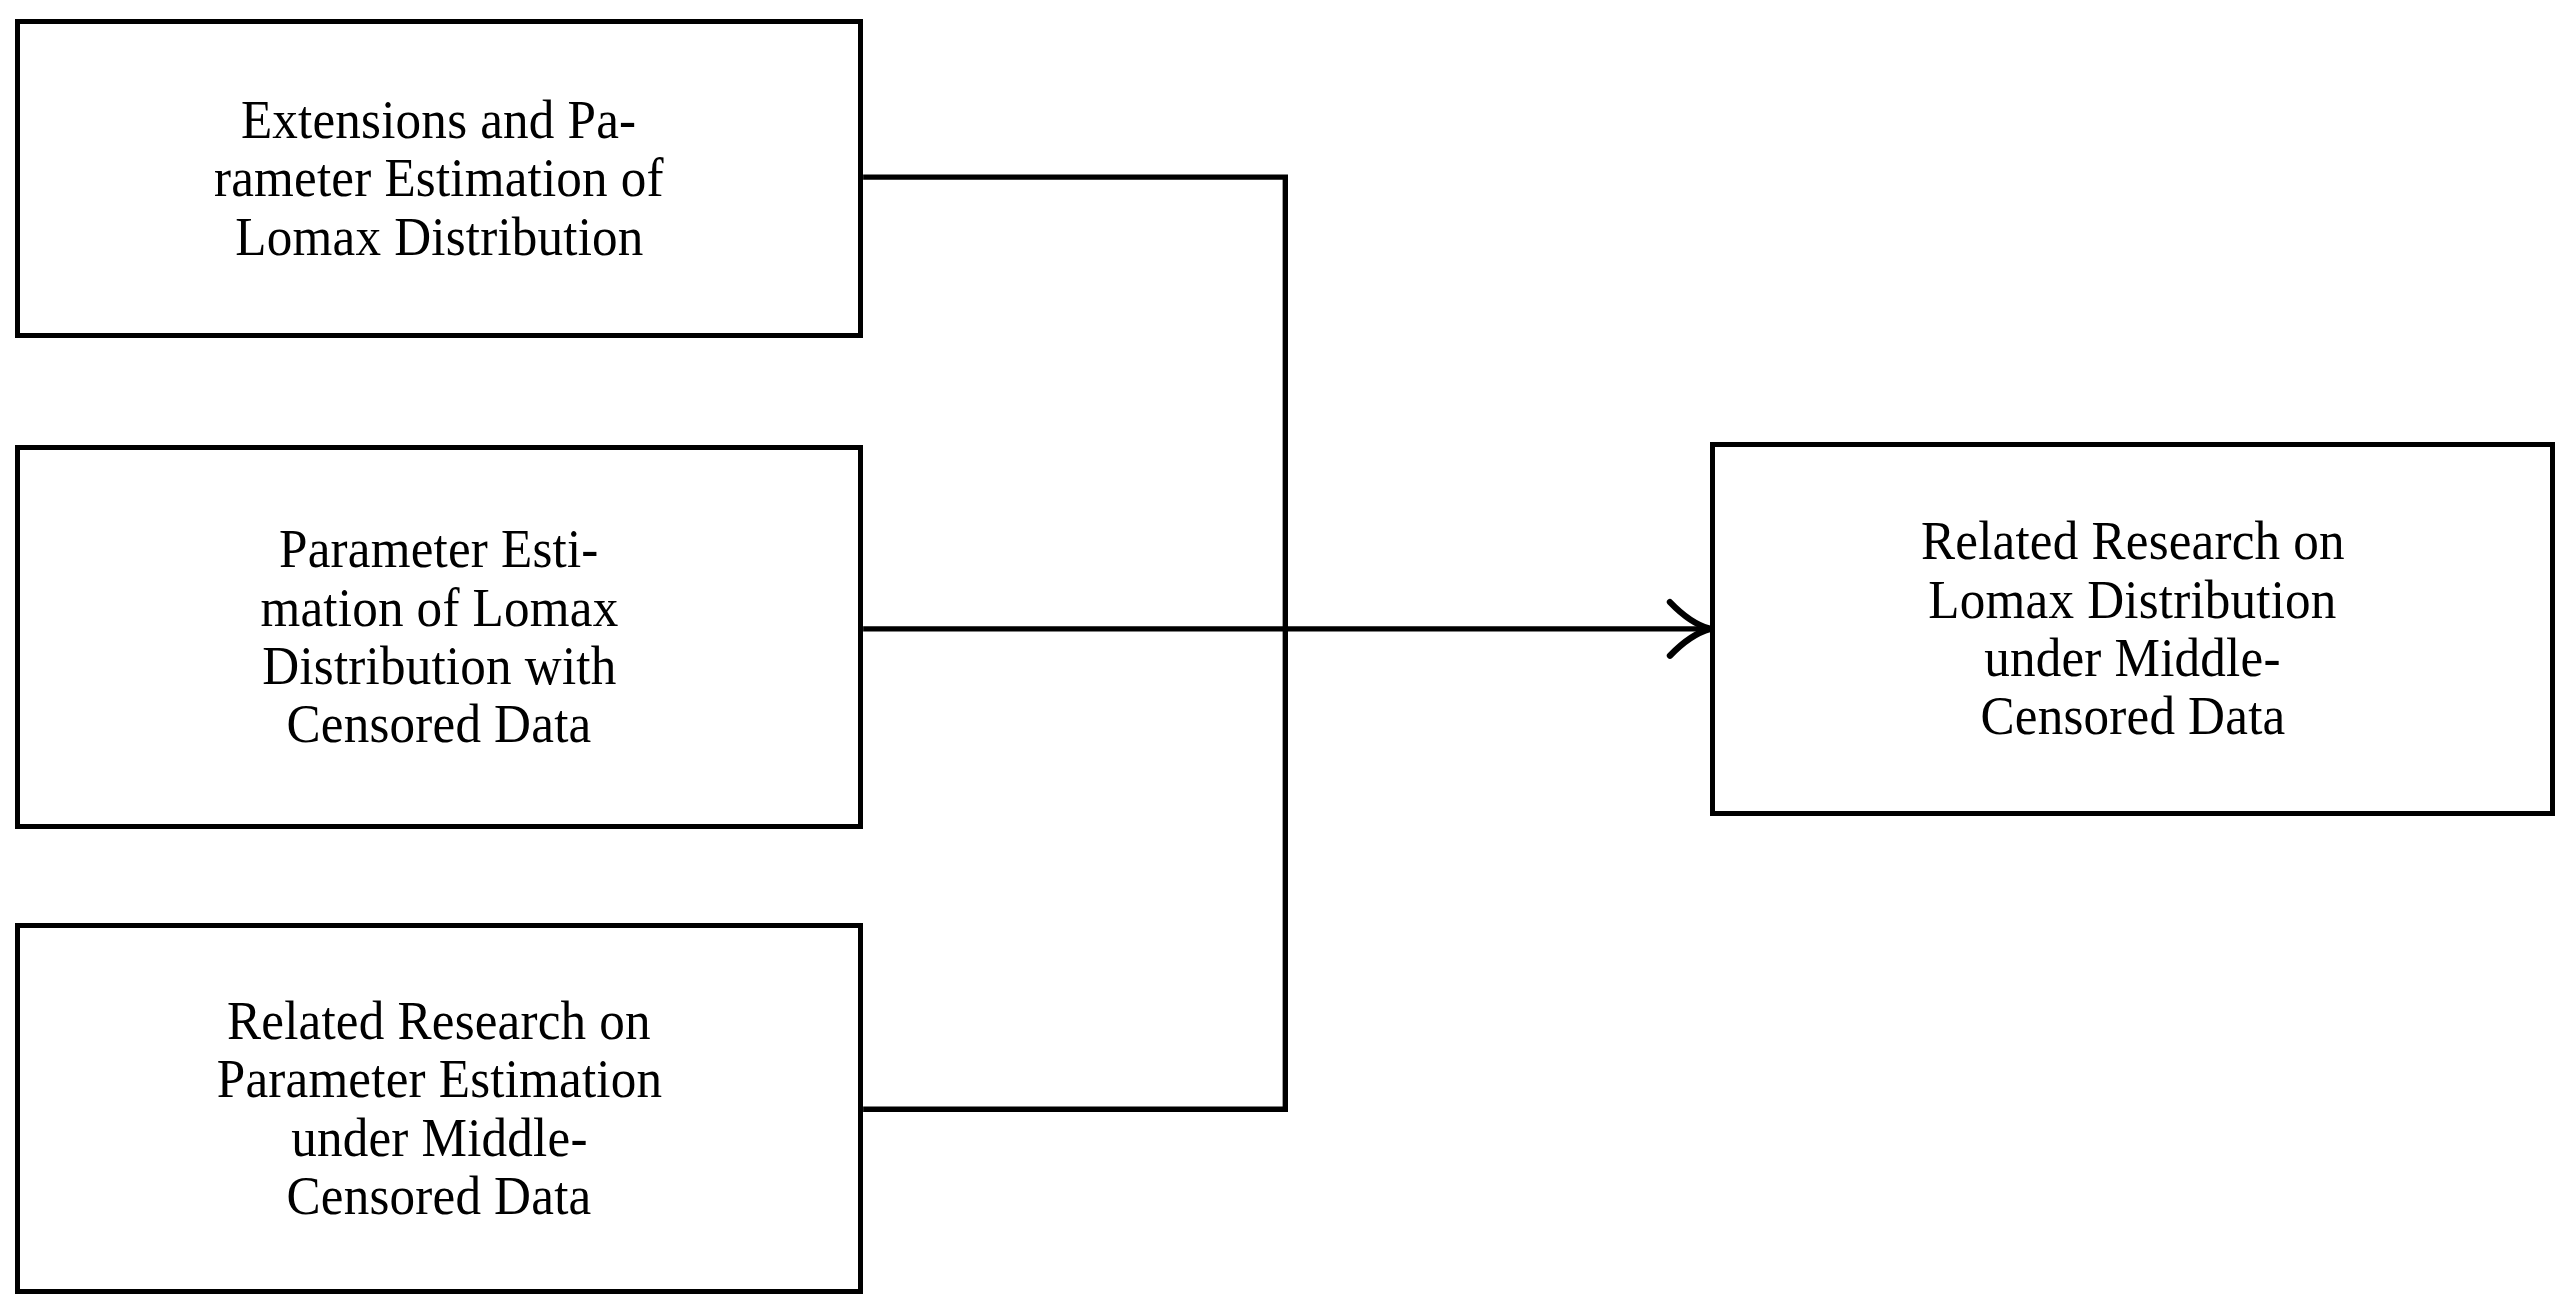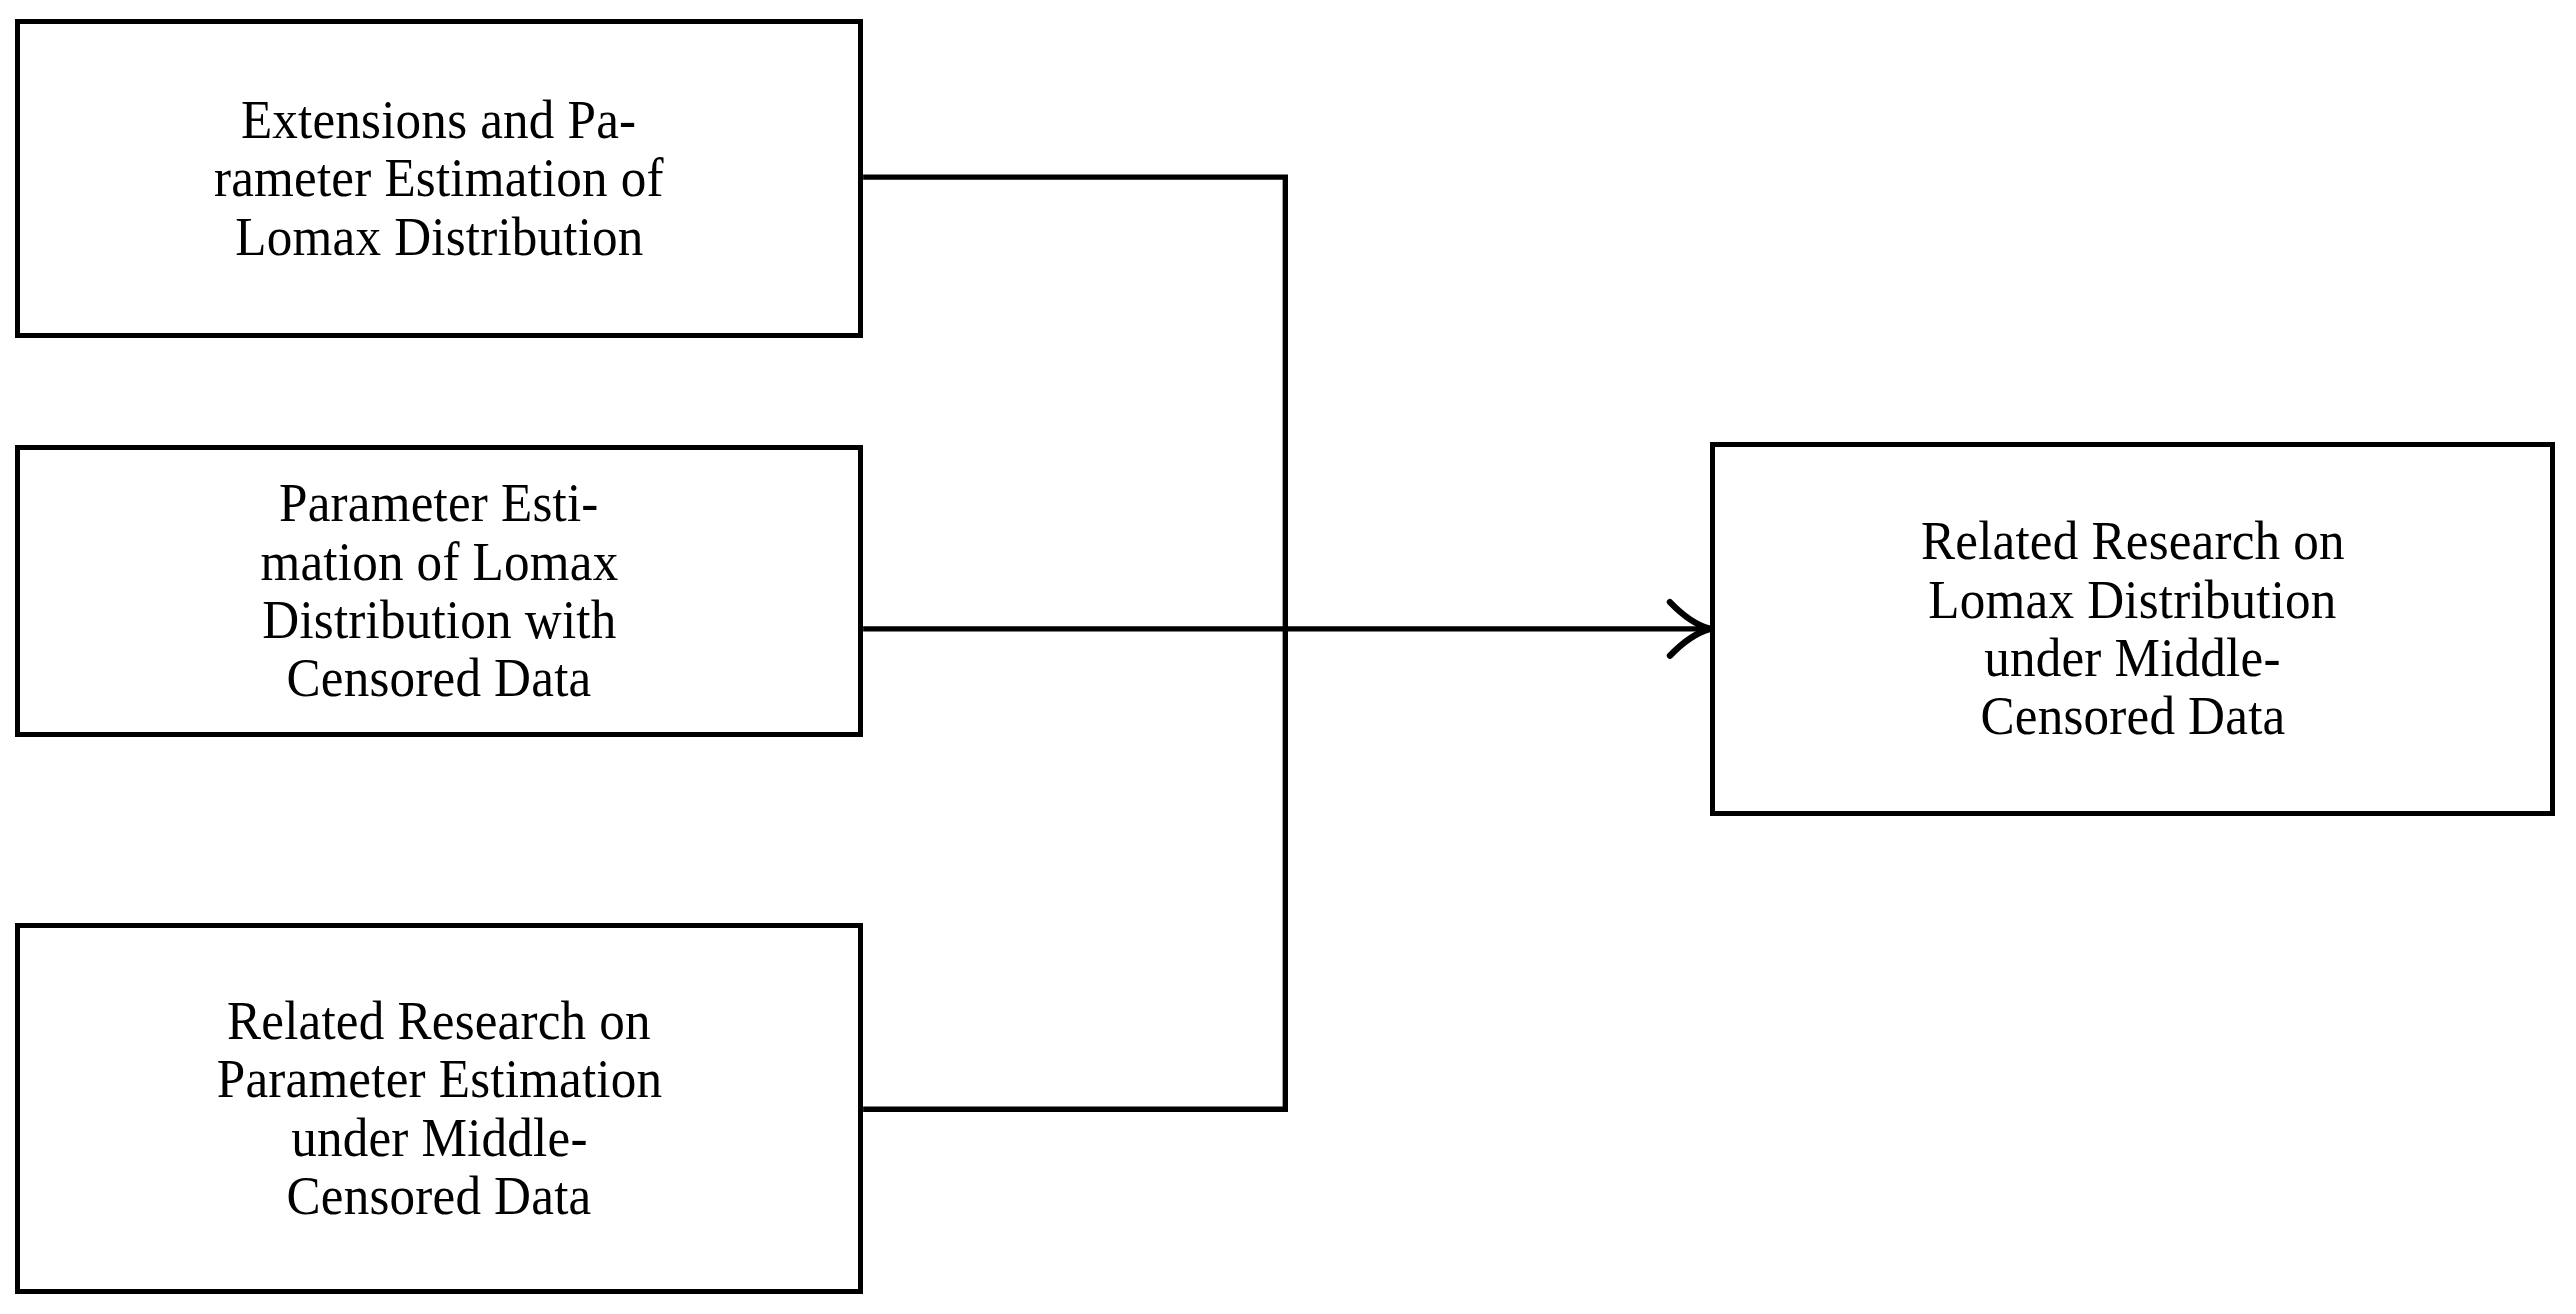--- a/index.html
+++ b/index.html
@@ -32,21 +32,21 @@
     letter-spacing: 0.2px;
     padding: 23px 9px;
   }
   .node .ln {
     display: block;
     white-space: nowrap;
     transform: scaleX(0.93);
   }
   
   #node-extensions  { left: 15px;   top: 19px;   width: 848px; height: 319px; }
-  #node-censored    { left: 15px;   top: 445px;  width: 848px; height: 292px; }
+  #node-censored    { left: 15px;   top: 445px;  width: 848px; height: 384px; }
   #node-middle      { left: 15px;   top: 923px; width: 848px; height: 371px; }
   #node-target      { left: 1710px; top: 442px;  width: 845px; height: 374px; }
 
   
   #connectors {
     position: absolute;
     left: 0;
     top: 0;
     width: 2576px;
     height: 1315px;

